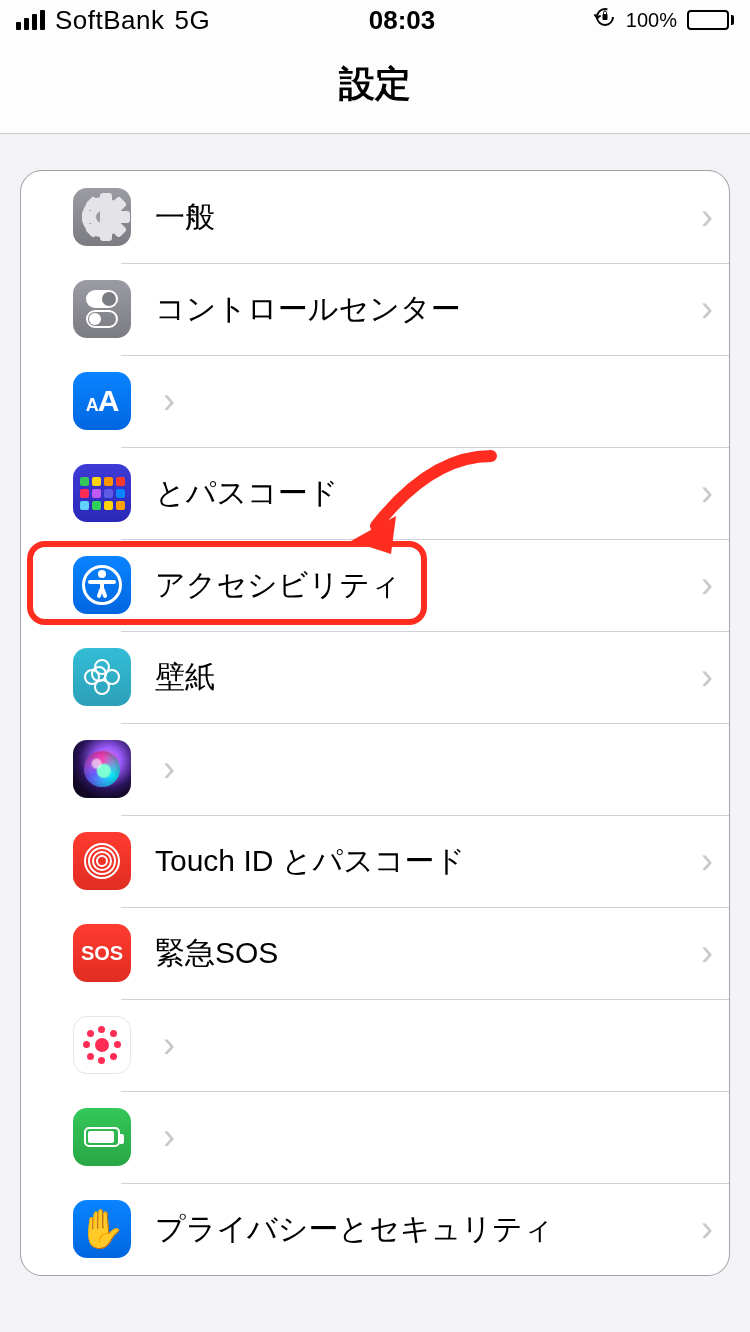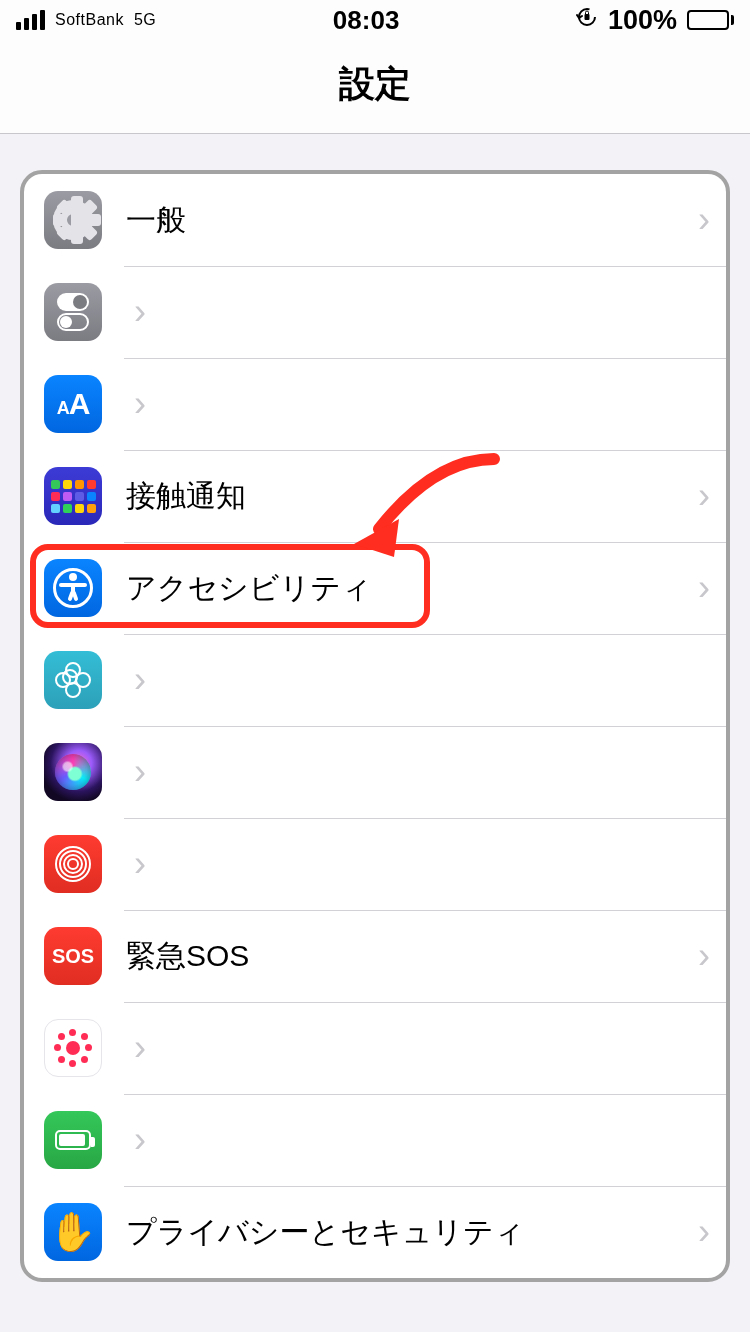--- a/index.html
+++ b/index.html
@@ -10,48 +10,48 @@
     height:40px; width:100%; display:flex; align-items:center; justify-content:space-between;
     padding:0 16px; font-size:26px; font-weight:500; background:#fdfdfe;
   }
   .statusbar .left, .statusbar .right { display:flex; align-items:center; gap:10px; }
   .signal{display:flex; align-items:flex-end; gap:3px;}
   .signal span{width:5px; background:#000; border-radius:1px;}
   .signal span:nth-child(1){height:8px;}
   .signal span:nth-child(2){height:12px;}
   .signal span:nth-child(3){height:16px;}
   .signal span:nth-child(4){height:20px;}
-  .carrier{font-size:16px; letter-spacing:0.5px;}
+  .carrier{font-size:26px; letter-spacing:0.5px;}
   .time{font-size:26px; font-weight:600;}
   .lock-icon{display:inline-block; font-size:22px;}
   .battery{display:flex; align-items:center; gap:2px;}
   .battery-body{width:42px; height:20px; border:2px solid #000; border-radius:4px; position:relative; padding:2px;}
   .battery-fill{width:100%; height:100%; background:#000; border-radius:1px;}
   .battery-cap{width:3px; height:10px; background:#000; border-radius:0 2px 2px 0;}
-  .pct{font-size:27px;font-weight:bold;}
+  .pct{font-size:20px;}
   
   .navheader{
     background:#fdfdfe; text-align:center; padding:20px 0 24px 0; border-bottom:1px solid #c7c7cc;
     font-size:36px; font-weight:700;
   }
   
   .group{
     margin:36px 20px 0 20px; background:#a3a3a3; border-radius:22px; overflow:hidden;
-    border:4px solid #a3a3a3;
+    border:1px solid #a3a3a3;
   }
   .row{
     display:flex; align-items:center; min-height:92px; padding:14px 16px 14px 20px; position:relative;
     background:#fff;
   }
   .row+.row::before{
     content:""; position:absolute; top:0; left:100px; right:0; height:1px; background:#d1d1d6;
   }
   .icon{
     width:58px; height:58px; border-radius:14px; flex:0 0 58px; margin-right:24px;
-    display:flex; align-items:center; justify-content:center; position:relative;
+    display:flex; align-items:center; justify-content:center; position:relative;margin-left:32px;
   }
   .label{flex:1; font-size:30px;}
   .chev{color:#c7c7cc; font-size:36px; font-weight:300; padding-left:8px;}
   
   .hl{
     position:absolute; border:6px solid #ff2d1f; border-radius:18px; pointer-events:none;
   }
   
   .arrow{position:absolute; pointer-events:none;}
   
@@ -175,20 +175,21 @@
     </div>
     <div class="label">一般</div>
     <div class="chev">›</div>
   </div>
 
   <div class="row">
     <div class="icon ico-cc">
       <div class="cc-toggle cc-t1"></div>
         <div class="cc-toggle cc-t2"></div>
     </div>
+    <div class="label">コントロールセンター</div>
     <div class="chev">›</div>
   </div>
 
   <div class="row">
     <div class="icon ico-display">
       <span class="display-txt">A<span class="big">A</span></span>
     </div>
     <div class="chev">›</div>
   </div>
 
@@ -202,21 +203,21 @@
         <span class="c5"></span>
           <span class="c6"></span>
           <span class="c7"></span>
           <span class="c8"></span>
         <span class="c9"></span>
           <span class="c10"></span>
           <span class="c11"></span>
           <span class="c12"></span>
       </div>
     </div>
-    <div class="label">接触通知</div>
+    <div class="label">とパスコード</div>
     <div class="chev">›</div>
   </div>
 
   <div class="row" id="row-accessibility">
     <div class="icon ico-acc">
       <div class="acc-ring">
           <div class="acc-body">
             <div class="acc-head"></div>
             <div class="acc-arms"></div>
             <div class="acc-torso"></div>
@@ -232,39 +233,41 @@
   <div class="row">
     <div class="icon ico-wall">
       <div class="wall-flower">
           <span class="wf1"></span>
           <span class="wf2"></span>
           <span class="wf3"></span>
           <span class="wf4"></span>
           <span class="wf5"></span>
         </div>
     </div>
+    <div class="label">壁紙</div>
     <div class="chev">›</div>
   </div>
 
   <div class="row">
     <div class="icon ico-siri">
         <div class="siri-orb"></div>
       </div>
     <div class="chev">›</div>
   </div>
 
   <div class="row">
     <div class="icon ico-touch">
       <div class="fingerprint">
           <div class="fp-ring fp1"></div>
           <div class="fp-ring fp2"></div>
           <div class="fp-ring fp3"></div>
           <div class="fp-ring fp4"></div>
         </div>
     </div>
+    <div class="label">Touch ID とパスコード</div>
     <div class="chev">›</div>
   </div>
 
   <div class="row">
     <div class="icon ico-sos">SOS</div>
     <div class="label">緊急SOS</div>
     <div class="chev">›</div>
   </div>
 
   <div class="row">

